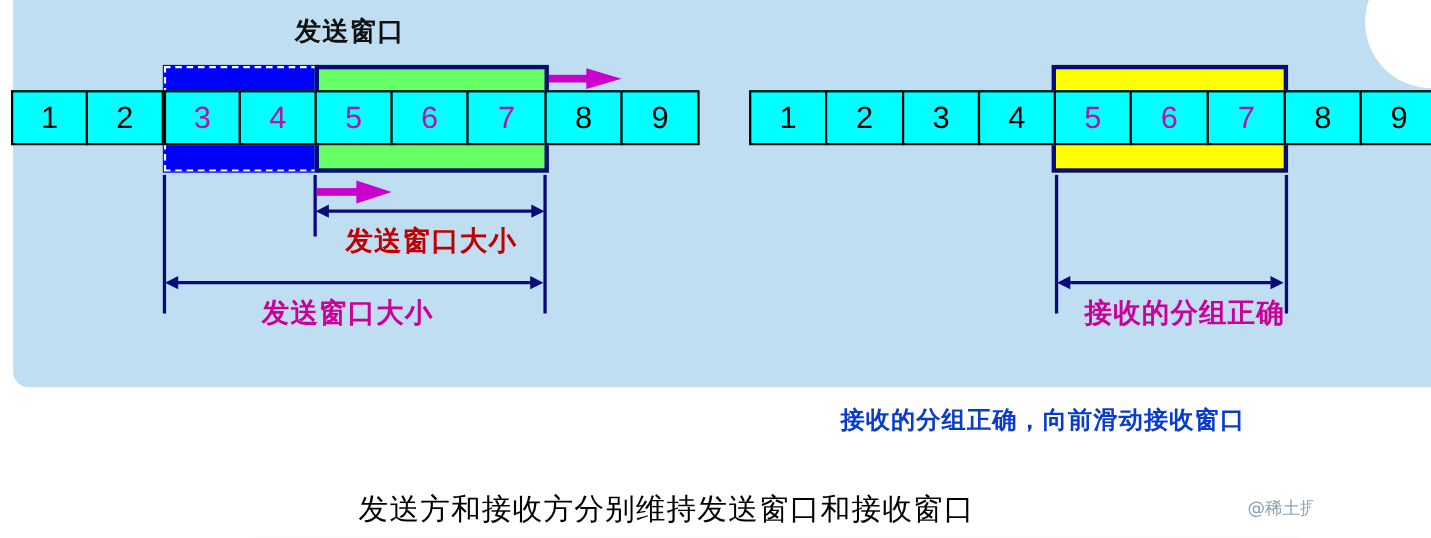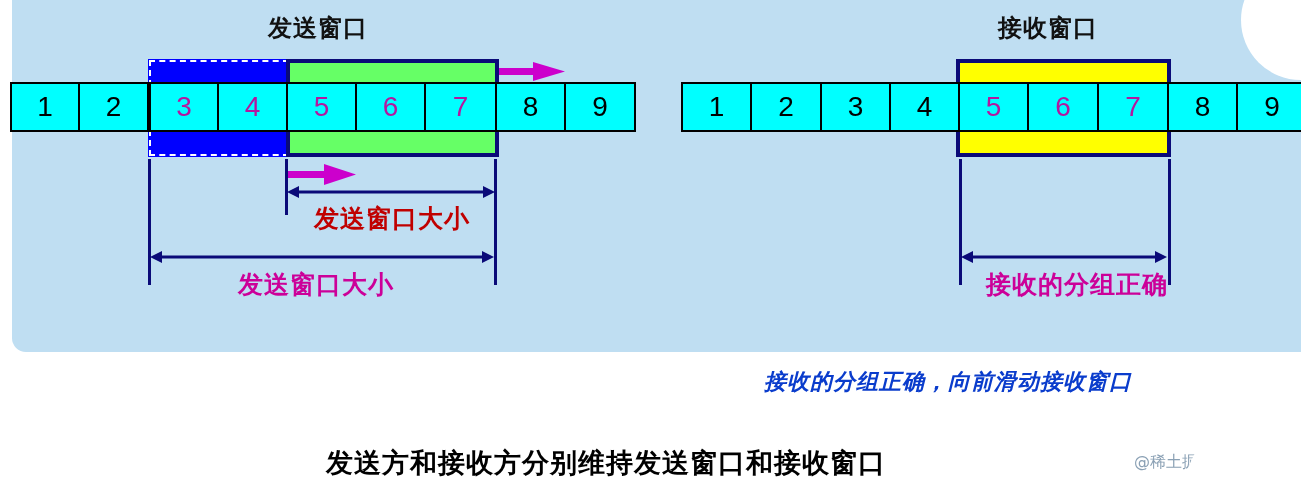--- a/index.html
+++ b/index.html
@@ -16,21 +16,20 @@
   .label { position: absolute; font-size: 25px; font-weight: bold; letter-spacing: 1px; }
   svg { position: absolute; overflow: visible; }
 </style>
 </head>
 <body>
 
 <div class="canvas">
 
   <div class="abs title" style="left:256px; top:12px;">发送窗口</div>
 
-  <div class="abs title" style="left:986px; top:12px;">接收窗口</div>
 
   <div class="band" style="left:137px; top:60px; width:140px; height:96px; background:#0000ff; border:2px dashed #ffffff; outline:1px solid #0000ff;"></div>
   <div class="band" style="left:274px; top:59px; width:213px; height:98px; background:#66ff66; border:4px solid #0a0a78;"></div>
 
   <div class="band" style="left:944px; top:59px; width:215px; height:98px; background:#ffff00; border:4px solid #0a0a78;"></div>
 
   <div class="cell" style="left:-2px; width:70px;">1</div>
   <div class="cell" style="left:66px; width:71px;">2</div>
   <div class="cell hl" style="left:137px; width:70px;">3</div>
   <div class="cell hl" style="left:205px; width:71px;">4</div>
@@ -81,21 +80,21 @@
   <div class="vline" style="left:947px; top:159px; height:126px;"></div>
   <div class="vline" style="left:1156px; top:159px; height:126px;"></div>
 
   <svg style="left:949px; top:249px;" width="208" height="16">
     <line x1="8" y1="8" x2="198" y2="8" stroke="#0a0a78" stroke-width="3"></line>
     <polygon points="0,8 12,2 12,14" fill="#0a0a78"></polygon>
     <polygon points="206,8 194,2 194,14" fill="#0a0a78"></polygon>
   </svg>
   <div class="label" style="left:974px; top:268px; color:#cc0099;">接收的分组正确</div>
 
-  <div class="abs" style="left:752px; top:367px; font-size:22px; font-weight:bold; color:#0a3ccc; letter-spacing:1px;font-style:italic;">接收的分组正确，向前滑动接收窗口</div>
+  <div class="abs" style="left:752px; top:367px; font-size:22px; font-weight:bold; color:#0a3ccc; letter-spacing:1px;">接收的分组正确，向前滑动接收窗口</div>
 
-  <div class="abs" style="left:314px; top:445px; font-size:27px; font-weight:bold; color:#000; letter-spacing:1px;">发送方和接收方分别维持发送窗口和接收窗口</div>
+  <div class="abs" style="left:314px; top:445px; font-size:27px; font-weight:normal; color:#000; letter-spacing:1px;">发送方和接收方分别维持发送窗口和接收窗口</div>
 
   <div class="abs" style="left:1122px; top:452px; font-size:16px; color:#8aa0b4;">@稀土掘金技术社区</div>
 </div>
 
 <div class="corner-tr"></div>
 <div class="corner-br"></div>
 
 </body></html>

